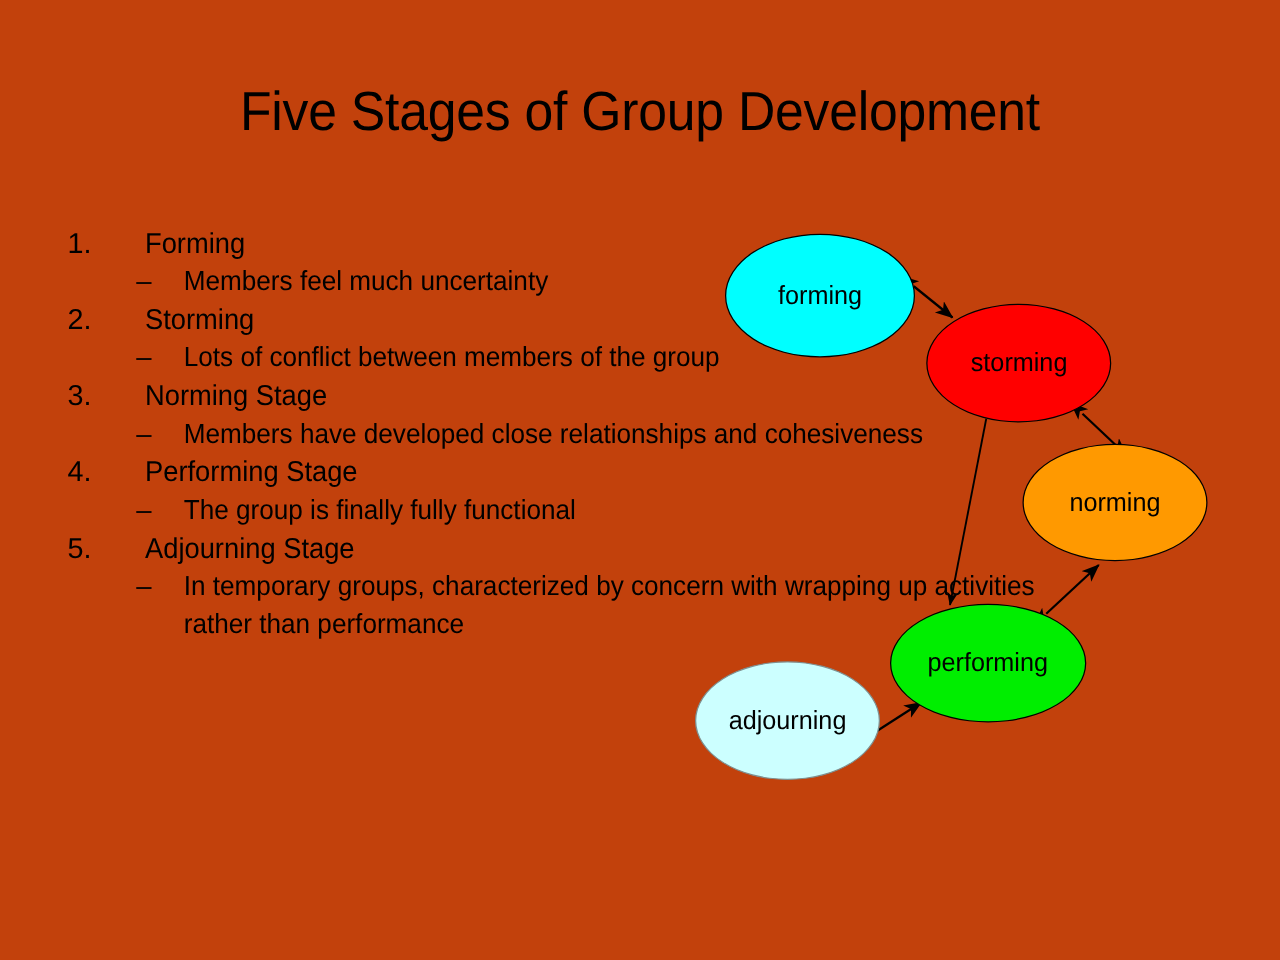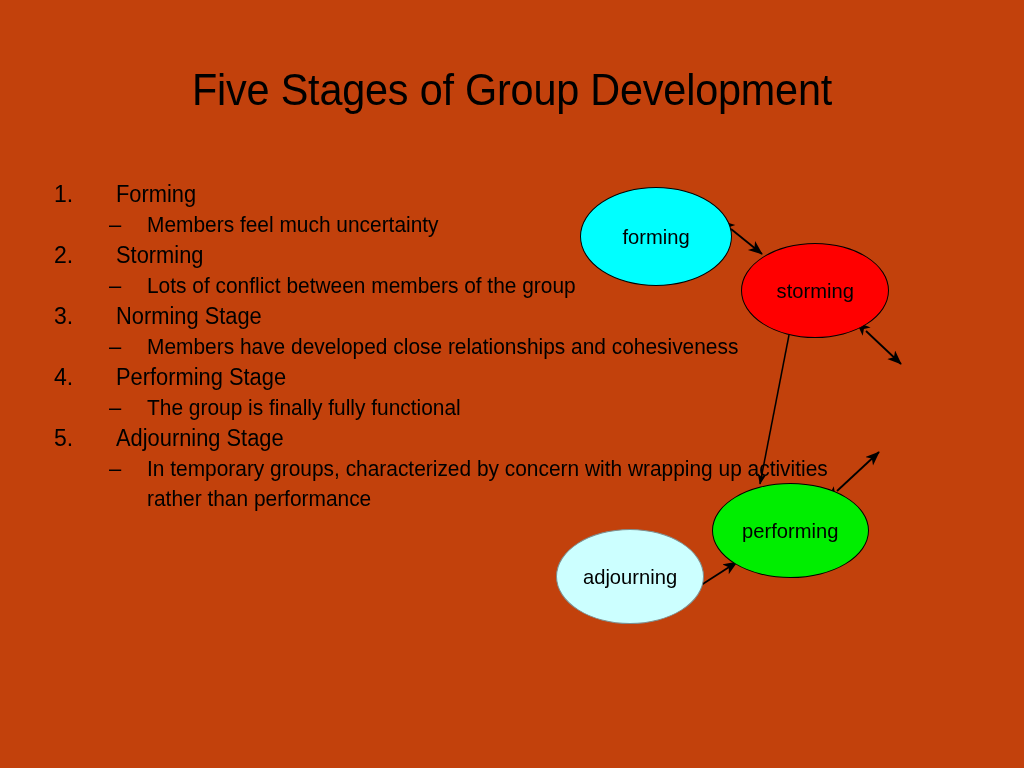--- a/index.html
+++ b/index.html
@@ -147,20 +147,24 @@
     <div class="stage-node" style="left:580px; top:187px; width:152px; height:99px;
                 background:#00FFFF; border:1.5px solid #000000;">
       <span class="stage-label">forming</span>
     </div>
 
     <div class="stage-node" style="left:741px; top:243px; width:148px; height:95px;
                 background:#FF0000; border:1.5px solid #000000;">
       <span class="stage-label">storming</span>
     </div>
 
+    <div class="stage-node" style="left:818px; top:355px; width:148px; height:94px;
+                background:#FF9900; border:1.5px solid #000000;">
+      <span class="stage-label">norming</span>
+    </div>
 
     <div class="stage-node" style="left:712px; top:483px; width:157px; height:95px;
                 background:#00EE00; border:1.5px solid #000000;">
       <span class="stage-label">performing</span>
     </div>
 
     <div class="stage-node" style="left:556px; top:529px; width:148px; height:95px;
                 background:#CCFFFF; border:1.5px solid #7F8F8F;">
       <span class="stage-label">adjourning</span>
     </div>

